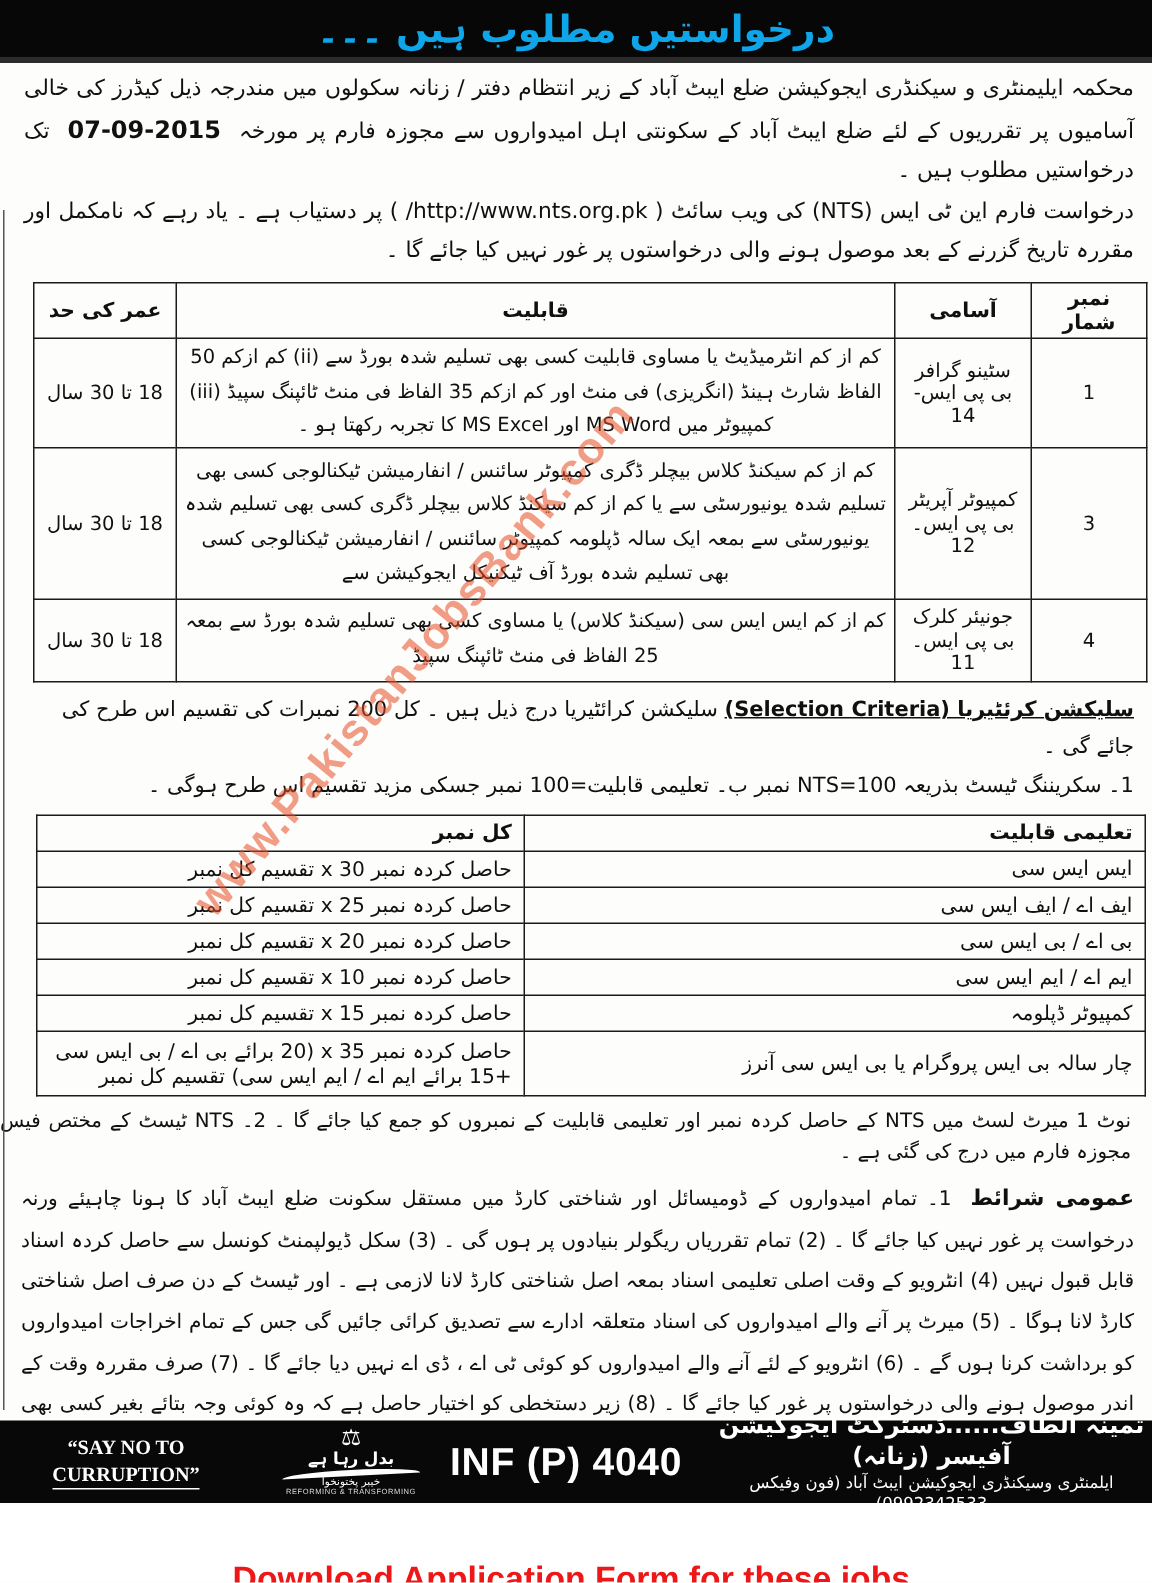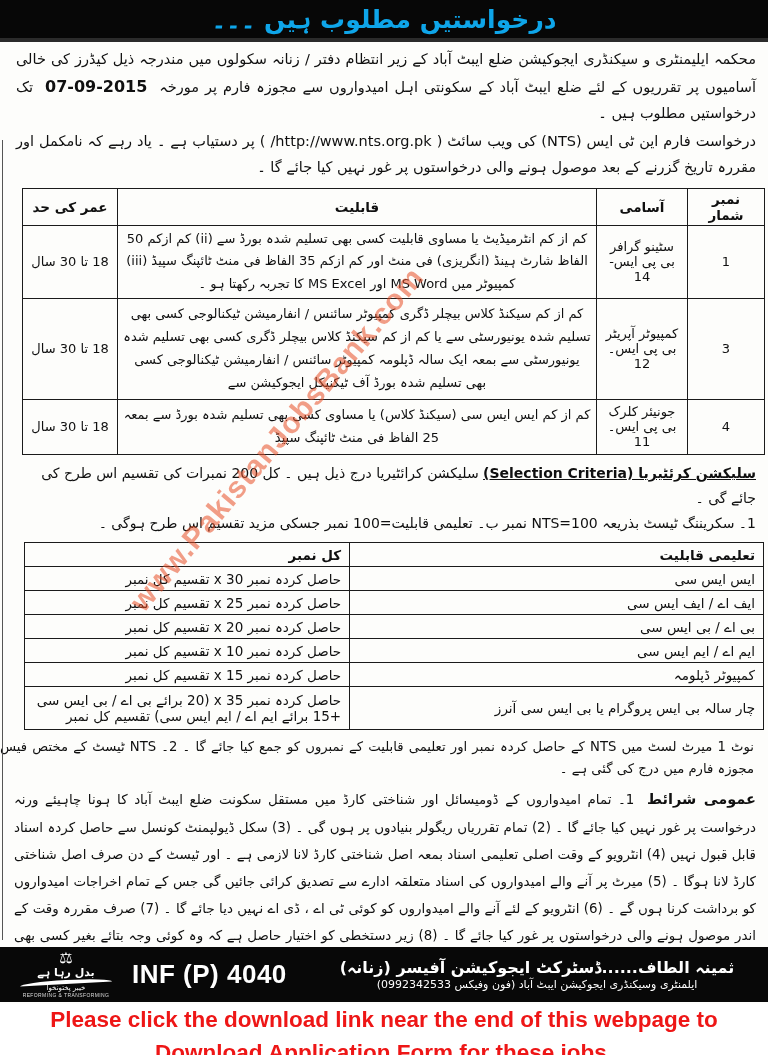--- a/index.html
+++ b/index.html
@@ -193,32 +193,36 @@
 
   <div class="terms">
     <span class="lead">عمومی شرائط</span>
     <span>1۔ تمام امیدواروں کے ڈومیسائل اور شناختی کارڈ میں مستقل سکونت ضلع ایبٹ آباد کا ہونا چاہیئے ورنہ درخواست پر غور نہیں کیا جائے گا ۔ (2) تمام تقرریاں ریگولر بنیادوں پر ہوں گی ۔ (3) سکل ڈیولپمنٹ کونسل سے حاصل کردہ اسناد قابل قبول نہیں (4) انٹرویو کے وقت اصلی تعلیمی اسناد بمعہ اصل شناختی کارڈ لانا لازمی ہے ۔ اور ٹیسٹ کے دن صرف اصل شناختی کارڈ لانا ہوگا ۔ (5) میرٹ پر آنے والے امیدواروں کی اسناد متعلقہ ادارے سے تصدیق کرائی جائیں گی جس کے تمام اخراجات امیدواروں کو برداشت کرنا ہوں گے ۔ (6) انٹرویو کے لئے آنے والے امیدواروں کو کوئی ٹی اے ، ڈی اے نہیں دیا جائے گا ۔ (7) صرف مقررہ وقت کے اندر موصول ہونے والی درخواستوں پر غور کیا جائے گا ۔ (8) زیر دستخطی کو اختیار حاصل ہے کہ وہ کوئی وجہ بتائے بغیر کسی بھی وقت کلی یا جزوی طور پر انٹرویو منسوخ کر دے ۔ (9) اگر اس اشتہار کے بعد حکومت وقت کی طرف سے بھرتی کے طریقہ کار میں تبدیلی کی گئی تو سلیکشن کمیٹی اس کے مطابق عمل کرنے کی پابند ہوگی ۔ (10) محکمہ ایلیمنٹری و سیکنڈری ایجوکیشن کو اختیار حاصل ہو گا کہ وہ تمام خالی آسامیوں یا اس سے کم پر امیدوار بھرتی کرے ۔ (11) تمام تقرریاں حکومت خیبر پختونخواہ کے مقرر کردہ قوانین و مجوزہ طریقہ کار کے مطابق خالصتاً میرٹ کی بنیاد پر ہوں گی ۔ (12) تمام تعلیمی اسناد صرف گورنمنٹ کے تسلیم شدہ اداروں کی قابل قبول ہوں گی ۔ (13) امیدوار تمام تر معلومات کے لیے وقتاً فوقتاً NTS سے رجوع کریں زیر دستخطی کسی قسم کی معلومات امیدواروں تک پہنچانے کا ذمہ دار نہیں ہوگا ۔ (14) اگر کسی امیدوار کی اسناد جعلی پائی گئیں تو اس کے خلاف قانونی چارہ جوئی کی جائے گی اور آئندہ کے لئے اسے سرکاری ملازمت کے لئے نااہل تصور کیا جائے گا ۔ (15) نامکمل فارم یا معلومات کی صورت میں درخواست فارم خود بخود منسوخ تصور کیا جائے گا جس کے لئے کوئی اپیل منظور نہیں کی جائے گی ۔ (16) انٹرویو کے لئے الگ شیڈول جاری کیا جائے گا جس میں میرٹ پر آنے والے امیدواروں کو اسناد کی چیکنگ کے لیے بلایا جائے گا ۔ انٹرویو کے وقت پیش کردہ اسناد کے بعد کوئی بھی سند قابل قبول نہیں ہوگی (17) معذور افراد کے لیے 02 فیصد کوٹہ مقرر ہے بشرطیکہ وہ معذوری اس کے فرائض کی انجام دہی میں رکاوٹ نہ ہو جس کے لیے سٹینڈنگ میڈیکل بورڈ کا سرٹیفکیٹ لازمی ہے (18) اقلیتوں کے لیے 03 فیصد کوٹہ مقرر ہے (19) معذور افراد اور اقلیتی امیدواران جو این ٹی ایس میں شامل ہوں گے ان کے لیے الگ میرٹ لسٹ بنائی جائے گی (20) سرکاری ملازمین اپنے محکمے کی توسط سے درخواستیں بھیج سکتے ہیں ۔ (21) درخواست دینے کا طریقہ NTS کی سائٹ پر موجود ہے ۔</span>
     
   </div>
 
   <div class="watermark">www.PakistanJobsBank.com</div>
 
   <div class="footer">
+    <div class="sayno">
+      <span>“SAY NO TO</span><br>
+      <span class="l2">CURRUPTION”</span>
+    </div>
     <div class="emblem">
       <span class="scales">⚖</span>
       <span class="urdu">بدل رہا ہے</span>
       <div class="swoosh"></div>
       <span class="region">خیبر پختونخوا</span>
       <span class="tag">REFORMING &amp; TRANSFORMING</span>
     </div>
     <div class="inf">INF (P) 4040</div>
     <div class="officer">
       <span class="o1">ثمینہ الطاف......ڈسٹرکٹ ایجوکیشن آفیسر (زنانہ)</span>
       <span class="o2">ایلمنٹری وسیکنڈری ایجوکیشن ایبٹ آباد (فون وفیکس 0992342533)</span>
     </div>
   </div>
 
   <div class="webnote">
-    <span>Please click the download link near the end of this webpage to</span><br>
+    <br>
     <span>Download Application Form for these jobs.</span>
   </div>
 
 </div>
 
 </body></html>

